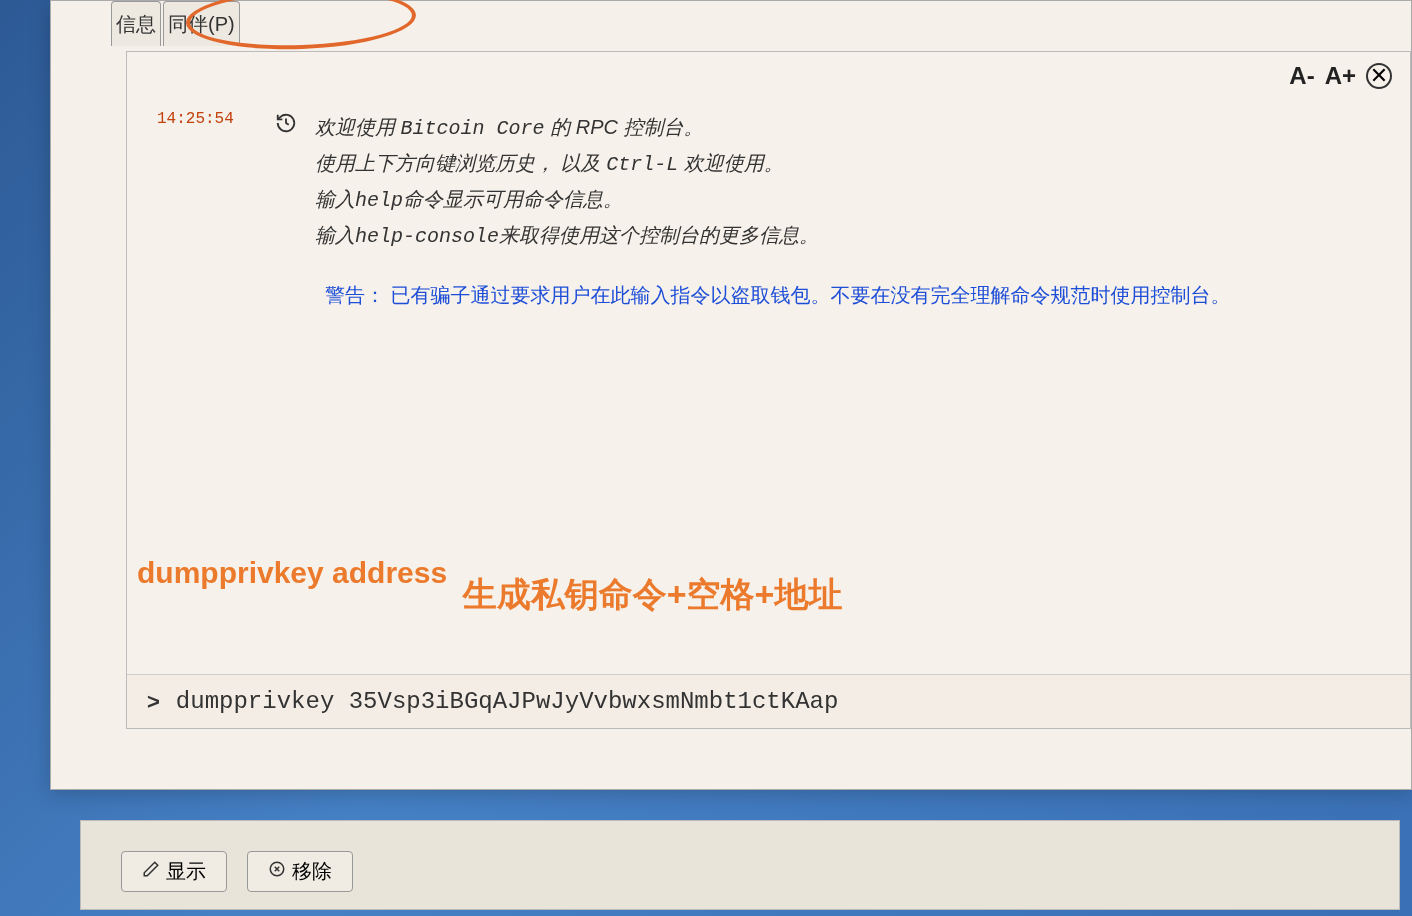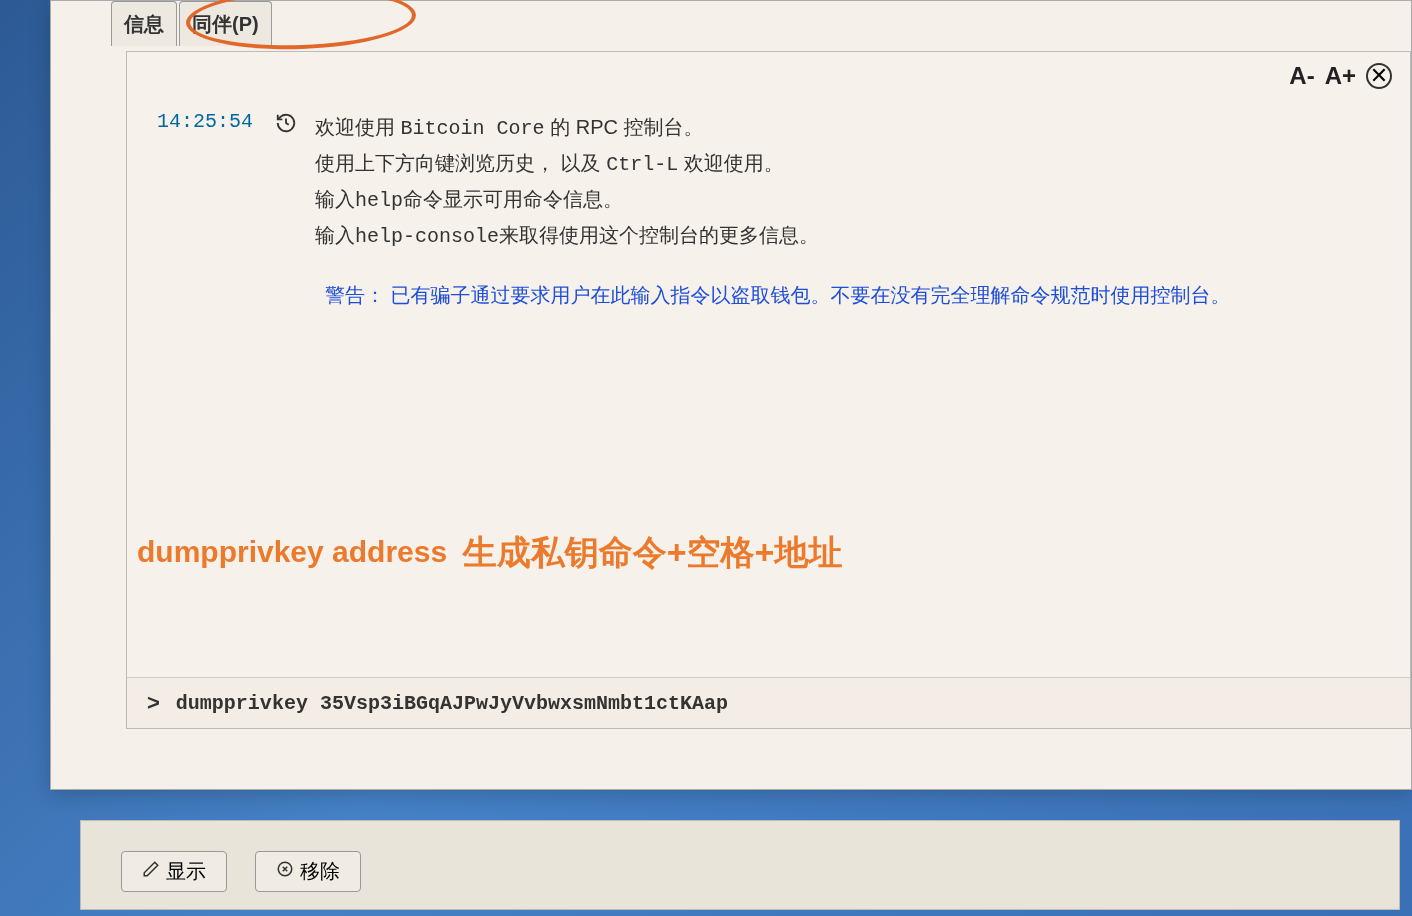--- a/index.html
+++ b/index.html
@@ -31,31 +31,30 @@
   }
   .tabs-row {
     display: flex;
     position: relative;
     left: 60px;
     top: 0;
     height: 45px;
     background: transparent;
   }
   .tab {
-    padding: 8px 12px;
+    padding: 8px 4px;
     border: 1px solid #999;
     background: #ede8e0;
     border-bottom: none;
     font-size: 20px;
     color: #333;
     cursor: pointer;
     margin-right: 2px;
     border-radius: 4px 4px 0 0;
     line-height: 28px;
-    font-weight: bold;
   }
   .tab.active {
     background: #f8f4ee;
     position: relative;
     z-index: 2;
   }
   .circle-annotation {
     position: absolute;
     left: 135px;
     top: -12px;
@@ -110,31 +109,32 @@
     position: relative;
   }
   .log-row {
     display: flex;
     align-items: flex-start;
     gap: 18px;
     margin-bottom: 6px;
   }
   .timestamp {
     font-family: "Courier New", monospace;
-    color: #0369a1;
-    font-size: 20px;
+    color: #c2410c;
+    font-size: 16px;
     min-width: 100px;
   }
   .log-icon {
     font-size: 20px;
     padding-top: 2px;
   }
   .log-text {
     flex: 1;
     line-height: 1.7;
+    font-style: italic;
   }
   .log-text .mono {
     font-family: "Courier New", monospace;
   }
   .warning-row {
     margin-top: 28px;
     margin-left: 168px;
     color: #1d4ed8;
     font-size: 20px;
   }
@@ -152,56 +152,56 @@
     vertical-align: middle;
   }
   .anno-right {
     display: inline-block;
     vertical-align: middle;
     margin-left: 10px;
     font-size: 34px;
     font-weight: bold;
     color: #ec7a2d;
     line-height: 1.3;
+    margin-top: 42px;
   }
   .input-row {
     border-top: 1px solid #ccc;
     display: flex;
     align-items: center;
     padding: 12px 20px;
     gap: 14px;
     background: #f3ede5;
   }
   .prompt-icon {
     font-size: 22px;
     font-weight: bold;
     color: #333;
   }
   .cmd-input {
     flex: 1;
     border: none;
     background: transparent;
     font-family: "Courier New", monospace;
-    font-size: 20px;
+    font-size: 24px;
     color: #333;
     outline: none;
-    font-weight: bold;
   }
   .bottom-panel {
     position: absolute;
     left: 80px;
     top: 820px;
     width: 1320px;
     height: 90px;
     background: #e8e4da;
     border: 1px solid #bbb;
   }
   .bottom-buttons {
     display: flex;
-    gap: 28px;
+    gap: 20px;
     padding: 30px 28px 0 40px;
   }
   .btn {
     border: 1px solid #999;
     border-radius: 4px;
     padding: 6px 20px;
     background: #f0ece4;
     font-size: 20px;
     cursor: pointer;
     display: inline-flex;

